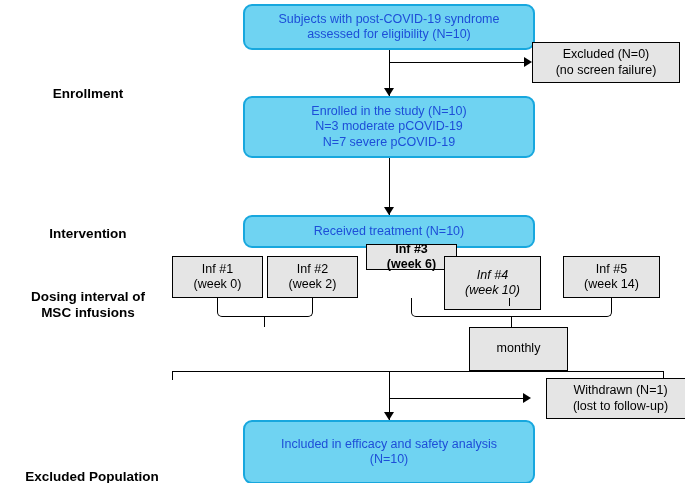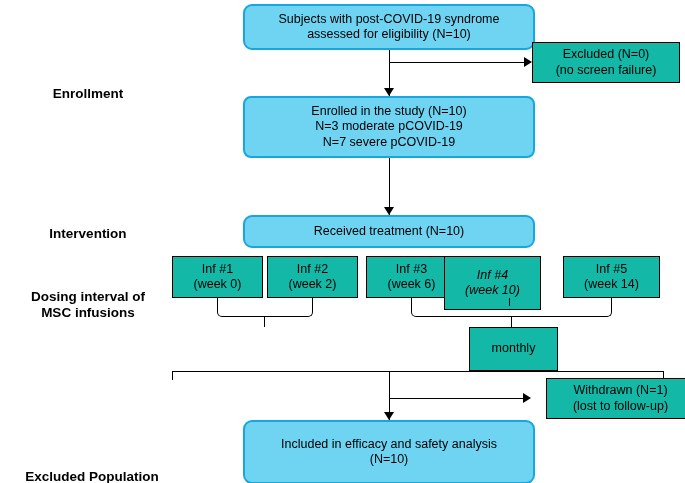--- a/index.html
+++ b/index.html
@@ -36,28 +36,28 @@
     background: #6FD3F2;
     border: 2px solid #17A7DE;
     border-radius: 9px;
     box-sizing: border-box;
     display: flex;
     align-items: center;
     justify-content: center;
     text-align: center;
     font-size: 12.5px;
     line-height: 15.5px;
-    color: #000000;
+    color: #1d4ed8;
     white-space: pre-line;
   }
 
   
   .white-box {
     position: absolute;
-    background: #14b8a6;
+    background: #e5e5e5;
     border: 1.6px solid #000000;
     box-sizing: border-box;
     display: flex;
     align-items: center;
     justify-content: center;
     text-align: center;
     font-size: 12.5px;
     line-height: 15.5px;
     color: #000000;
     white-space: pre-line;
@@ -126,57 +126,57 @@
 
   <div class="vline" style="left:389px; top:50px; height:46px;"></div>
   <div class="arrow-down" style="left:384px; top:88px;"></div>
 
   <div class="hline" style="left:389px; top:62px; width:141px;"></div>
   <div class="arrow-right" style="left:524px; top:57px;"></div>
 
   <div class="white-box" style="left:532px; top:42px; width:148px; height:41px;">Excluded (N=0)
 (no screen failure)</div>
 
-  <div class="blue-box" style="left:243px; top:96px; width:292px; height:62px;border-radius:8px;">Enrolled in the study (N=10)
+  <div class="blue-box" style="left:243px; top:96px; width:292px; height:62px;">Enrolled in the study (N=10)
 N=3 moderate pCOVID-19
 N=7 severe pCOVID-19</div>
 
   <div class="vline" style="left:389px; top:158px; height:57px;"></div>
   <div class="arrow-down" style="left:384px; top:207px;"></div>
 
   <div class="blue-box" style="left:243px; top:215px; width:292px; height:33px;">Received treatment (N=10)</div>
 
   <div class="white-box" style="left:172px; top:256px; width:91px; height:42px;">
     <span><span>Inf #1</span><br><span>(week 0)</span></span>
   </div>
   <div class="white-box" style="left:267px; top:256px; width:91px; height:42px;">
     <span><span>Inf #2</span><br><span>(week 2)</span></span>
   </div>
-  <div class="white-box" style="left:366px; top:256px; width:91px; height:42px;">
+  <div class="white-box" style="left:366px; top:244px; width:91px; height:26px;font-weight:bold;">
     <span><span>Inf #3</span><br><span>(week 6)</span></span>
   </div>
   <div class="white-box" style="left:444px; top:256px; width:97px; height:54px;font-style:italic;">
     <span><span>Inf #4</span><br><span>(week 10)</span></span>
   </div>
   <div class="white-box" style="left:563px; top:256px; width:97px; height:42px;">
     <span><span>Inf #5</span><br><span>(week 14)</span></span>
   </div>
 
   <div class="vline" style="left:217px; top:298px; height:8px;"></div>
   <div class="vline" style="left:312px; top:298px; height:8px;"></div>
   <div class="vline" style="left:411px; top:298px; height:8px;"></div>
   <div class="vline" style="left:509px; top:298px; height:8px;"></div>
   <div class="vline" style="left:611px; top:298px; height:8px;"></div>
 
   <div class="bracket" style="left:217px; top:306px; width:96px; height:11px;"></div>
   <div class="vline" style="left:264px; top:317px; height:10px;"></div>
 
   <div class="bracket" style="left:411px; top:306px; width:201px; height:11px;"></div>
   <div class="vline" style="left:511px; top:317px; height:10px;"></div>
-  <div class="white-box" style="left:469px; top:327px; width:89px; height:44px;">monthly</div>
+  <div class="white-box" style="left:469px; top:327px; width:99px; height:44px;">monthly</div>
 
   <div class="bracket-flat" style="left:172px; top:371px; width:492px; height:9px;"></div>
 
   <div class="vline" style="left:389px; top:372px; height:48px;"></div>
   <div class="arrow-down" style="left:384px; top:412px;"></div>
 
   <div class="hline" style="left:389px; top:398px; width:140px;"></div>
   <div class="arrow-right" style="left:523px; top:393px;"></div>
 
   <div class="white-box" style="left:531px; top:378px; width:149px; height:41px;margin-left:15px;">Withdrawn (N=1)

